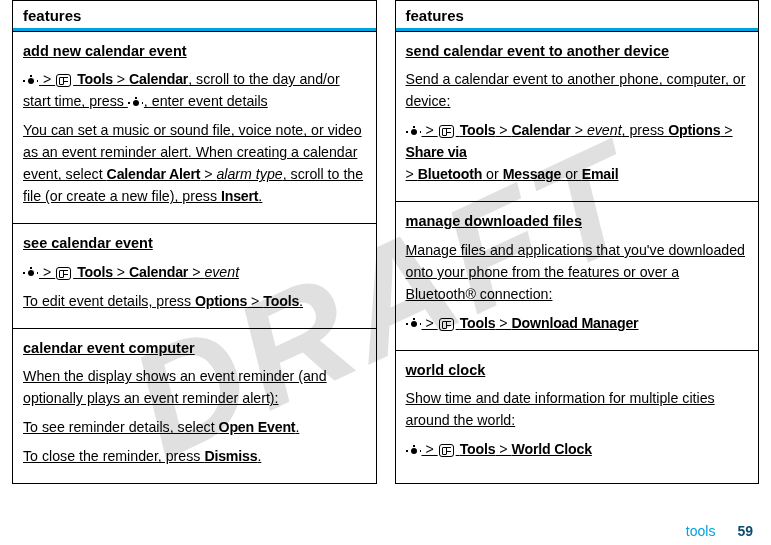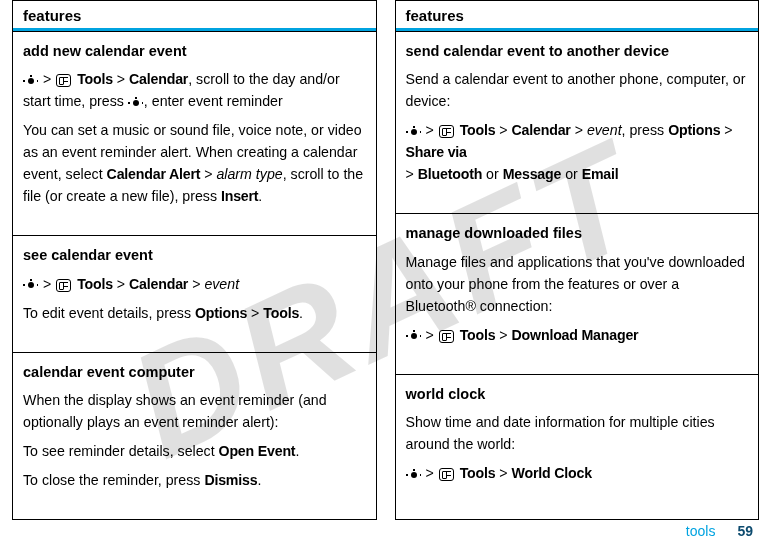--- a/index.html
+++ b/index.html
@@ -38,23 +38,24 @@
     border: 1px solid #000;
   }
   .header-row {
     border-bottom: 3px solid #00a3e0;
     padding: 6px 10px 4px 10px;
     font-weight: bold;
     font-size: 15px;
   }
   .section {
     border-top: 1px solid #000;
-    padding: 8px 10px 28px 10px;
+    padding: 8px 10px 16px 10px;
     font-size: 14.2px;
     line-height: 1.55;
+    text-decoration: underline;
   }
   .section:first-of-type {
     border-top: none;
   }
   .section-title {
     font-weight: bold;
     margin-bottom: 6px;
     font-size: 14.5px;
   }
   .p { margin-bottom: 7px; }
@@ -146,21 +147,21 @@
 
   <div class="col">
     <div class="header-row">features</div>
 
     <div class="section">
       <div class="section-title">add new calendar event</div>
       <div class="p">
         <span class="nav-dot"><span class="h"></span><span class="h2" style="position:absolute"></span><span class="v"></span><span class="v2" style="position:absolute"></span></span>
         &gt; <span class="tools-icon"></span>
         <span class="condensed">Tools</span>
-        &gt; <span class="condensed">Calendar</span><span>, scroll to the day and/or start time, press </span><span class="nav-dot"><span class="h"></span><span class="h2" style="position:absolute"></span><span class="v"></span><span class="v2" style="position:absolute"></span></span><span>, enter event reminder</span>
+        &gt; <span class="condensed">Calendar</span><span>, scroll to the day and/or start time, press </span><span class="nav-dot"><span class="h"></span><span class="h2" style="position:absolute"></span><span class="v"></span><span class="v2" style="position:absolute"></span></span><span>, enter event details</span>
       </div>
       <div class="p">
         <span>You can set a music or sound file, voice note, or video as an event reminder alert. When creating a calendar event, select </span><span class="condensed">Calendar Alert</span><span> &gt; </span><span class="italic">alarm type</span><span>, scroll to the file (or create a new file), press </span><span class="condensed">Insert</span><span>.</span>
       </div>
     </div>
 
     <div class="section">
       <div class="section-title">see calendar event</div>
       <div class="p">
         <span class="nav-dot"><span class="h"></span><span class="h2" style="position:absolute"></span><span class="v"></span><span class="v2" style="position:absolute"></span></span>

